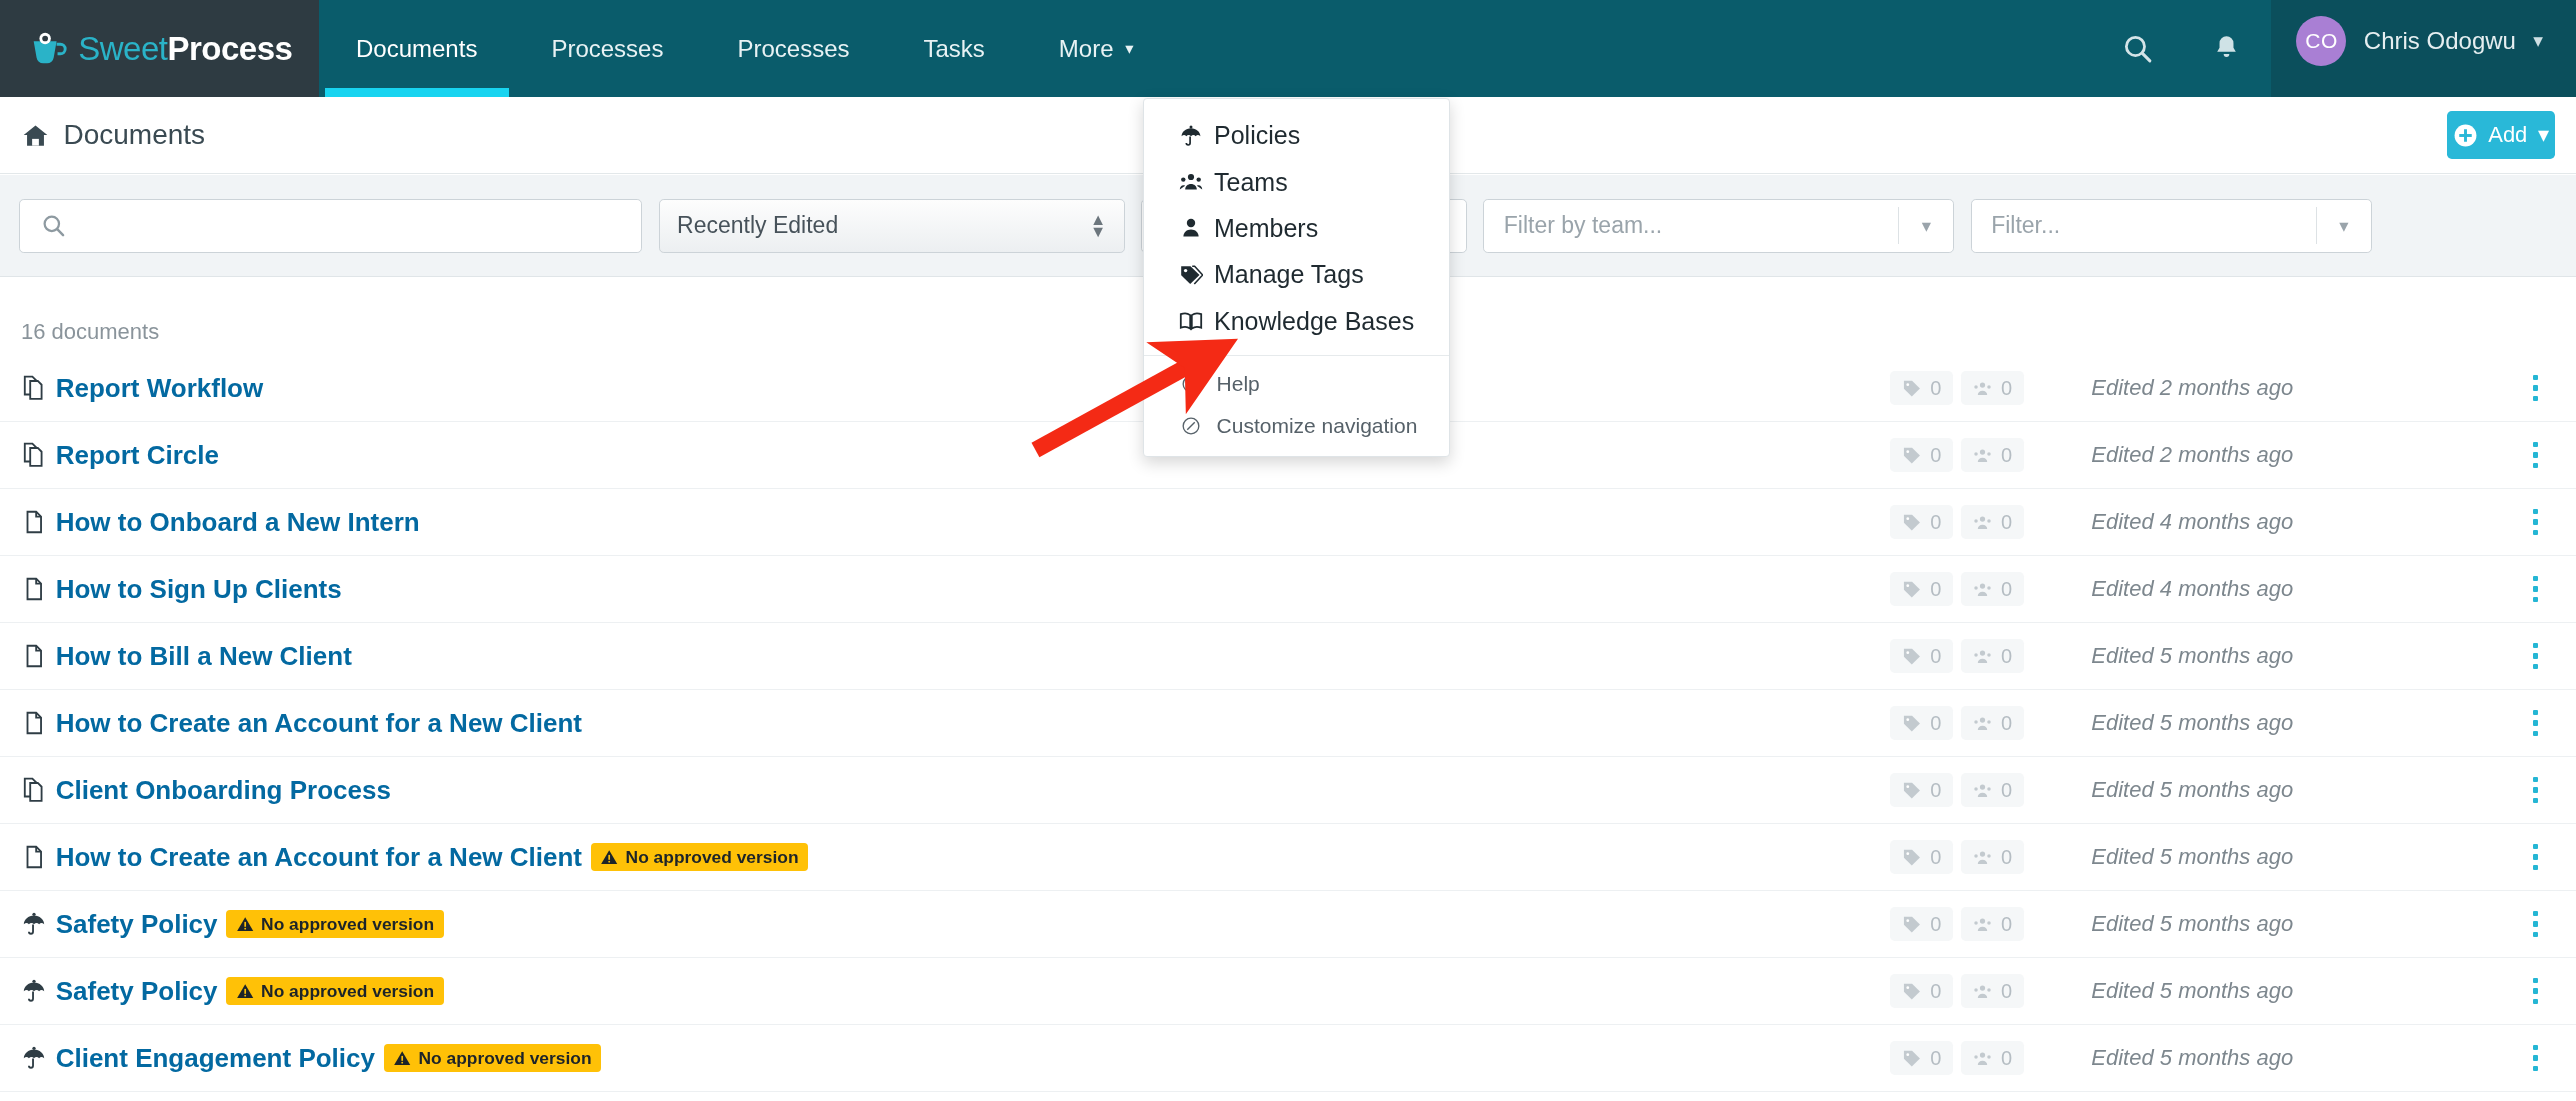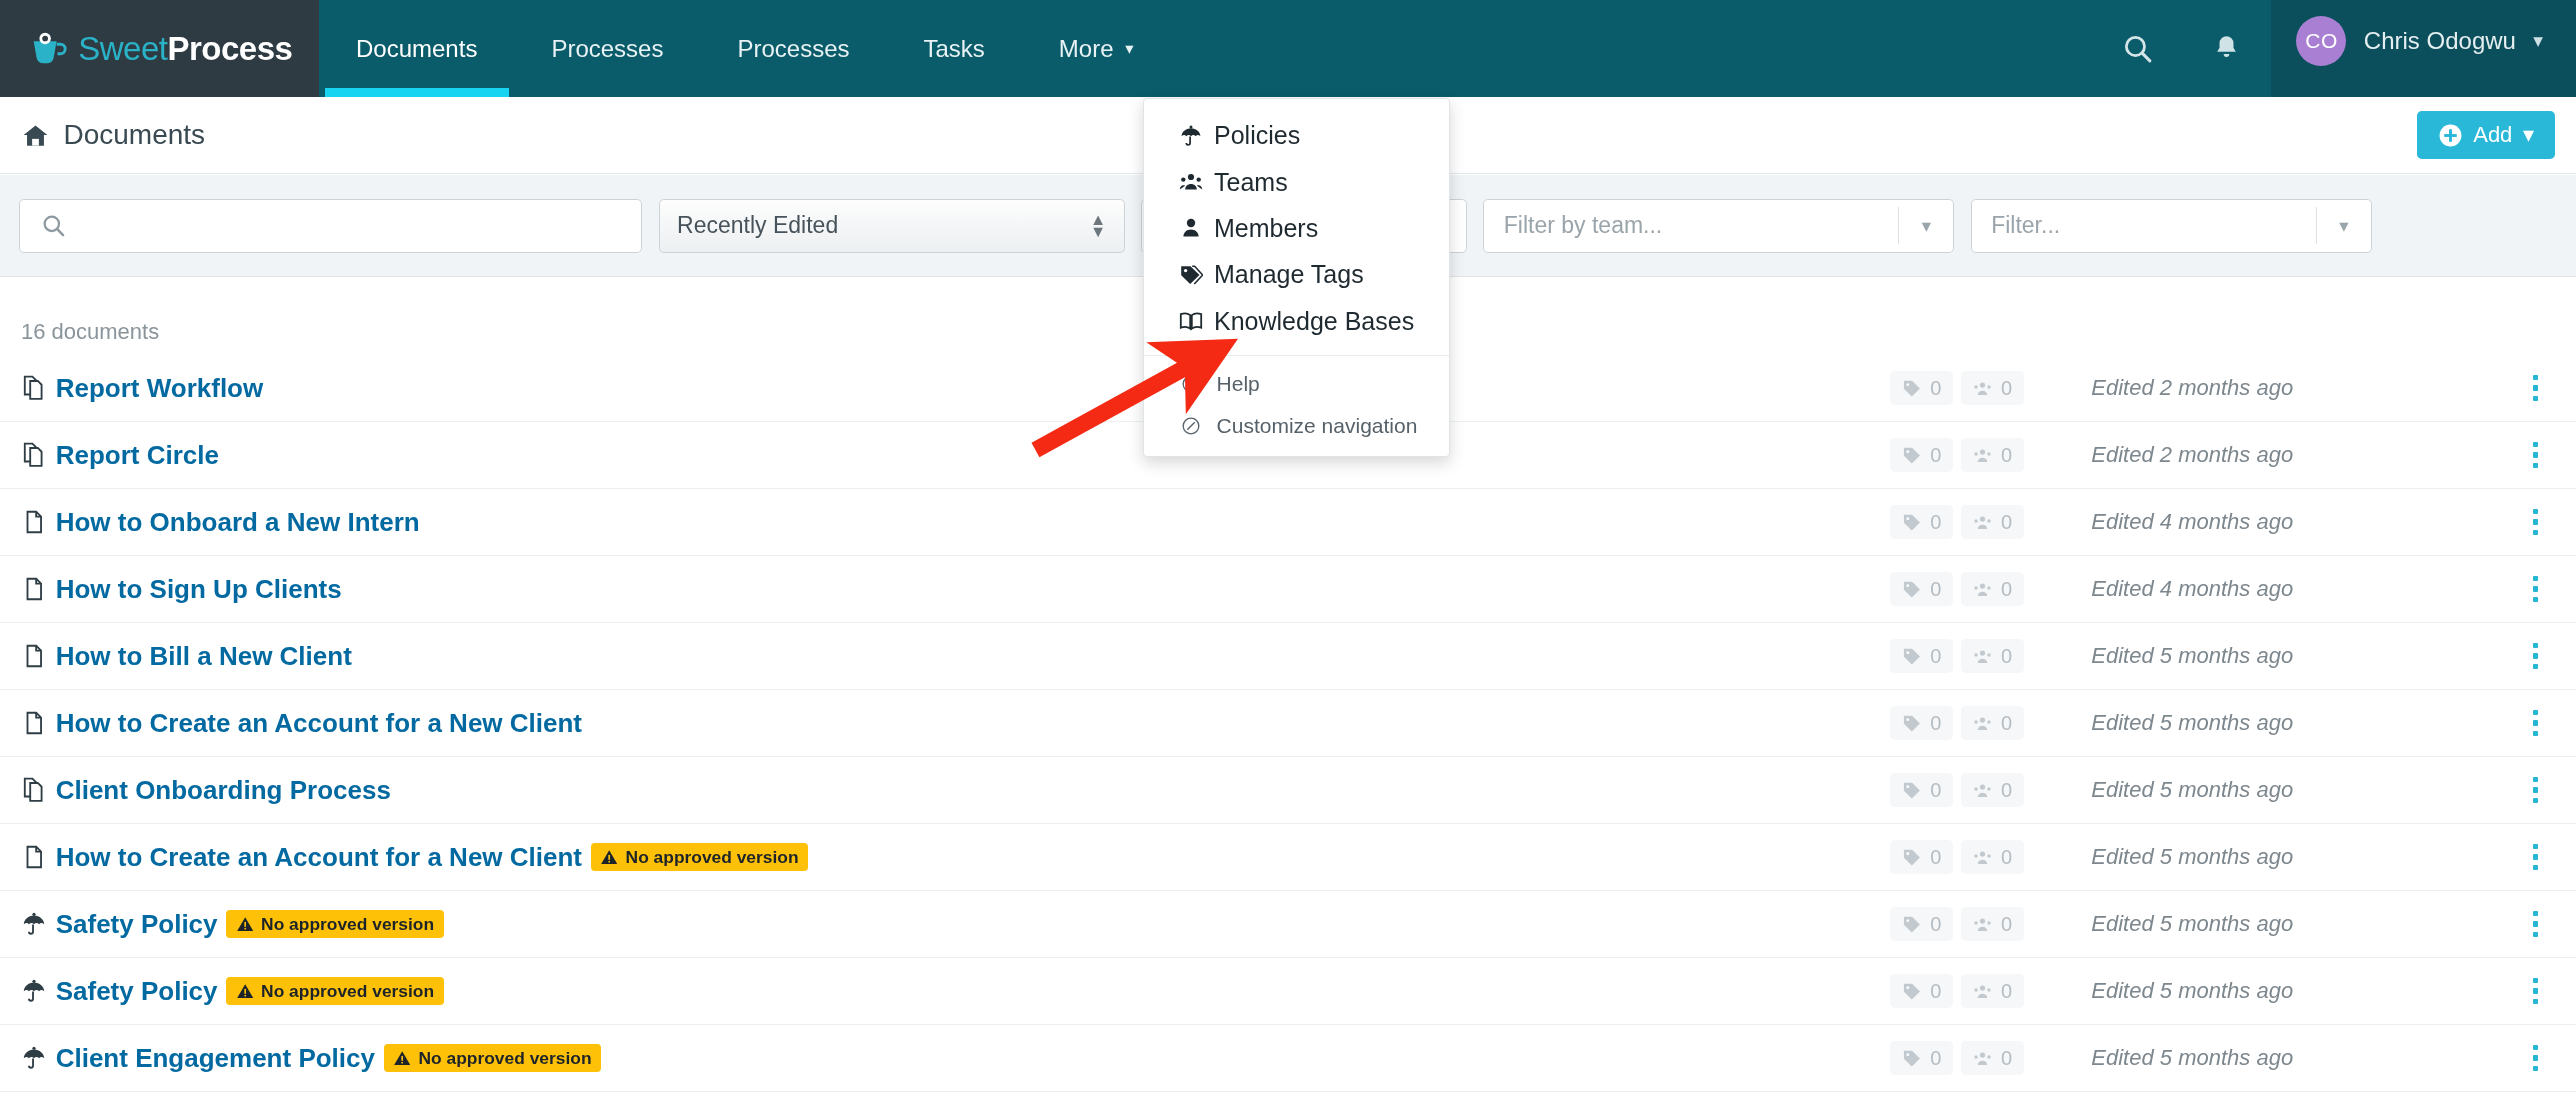--- a/index.html
+++ b/index.html
@@ -71,21 +71,21 @@
     display: flex; align-items: center;
   }
   .crumb {
     display: flex; align-items: center; gap: 13.5px;
     margin-left: 21px; font-size: 28px; color: #3a4a52;
   }
   .add-btn {
     margin-left: auto; margin-right: 21px;
     background: #29b8d8; color: #ffffff;
     border: none; border-radius: 4.8px;
-    height: 48px; padding: 0 21px;
+    height: 48px; padding: 0 6px;
     display: flex; align-items: center; gap: 10.6px;
     font-size: 22px; cursor: pointer;
     font-family: "Liberation Sans", sans-serif;
   }
 
   
   .filterbar {
     position: absolute; top: 175px; left: 0;
     width: 2576px; height: 102px;
     background: #f1f4f6; border-bottom: 1px solid #e0e5e8;

